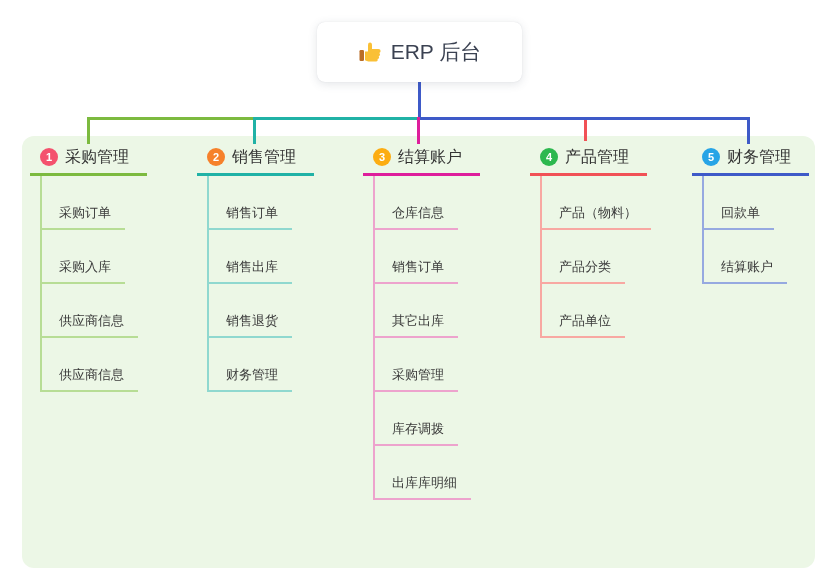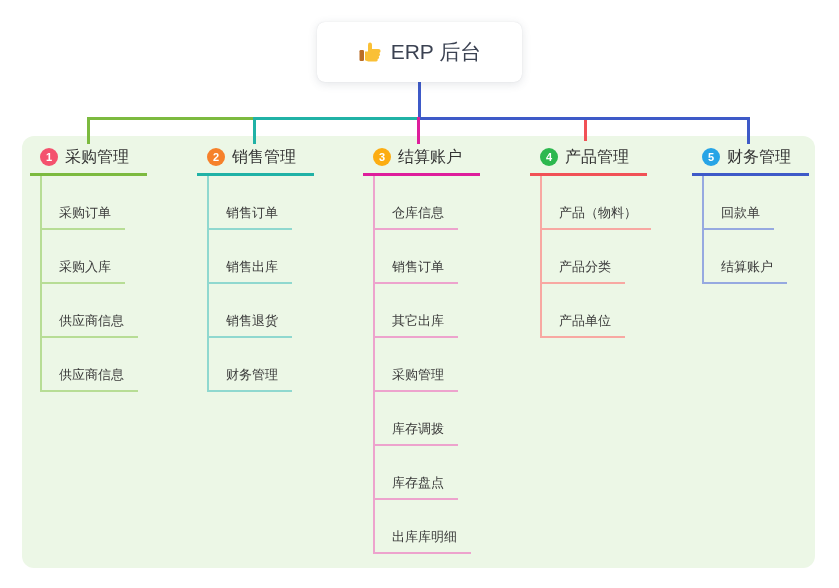--- a/index.html
+++ b/index.html
@@ -150,23 +150,20 @@
       <div class="child">
           <span>其它出库</span>
         </div>
       <div class="child">
           <span>采购管理</span>
         </div>
       <div class="child">
           <span>库存调拨</span>
         </div>
       <div class="child">
-          <span>库存盘点</span>
-        </div>
-      <div class="child">
           <span>出库库明细</span>
         </div>
     </div>
   </div>
 
   <div class="branch b4" style="--line: #f15156; --light: #f8a8a2; --badge: #2db84f;">
     <div class="branch-title">
       <span class="badge">4</span>
       <span>产品管理</span>
     </div>

